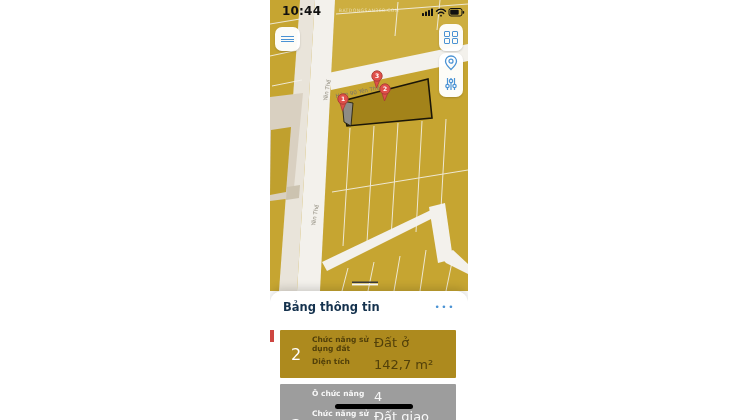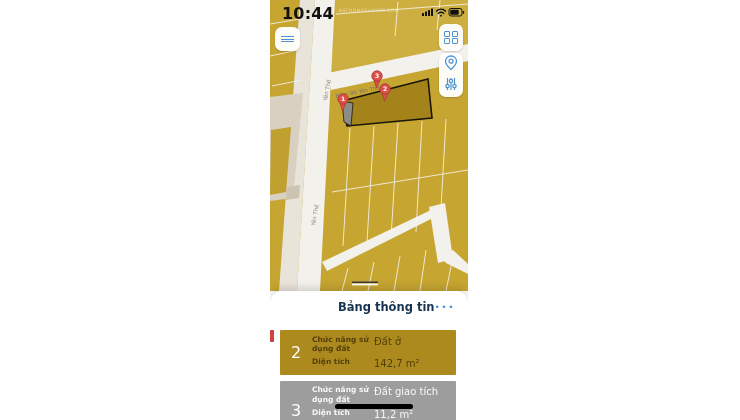--- a/index.html
+++ b/index.html
@@ -3,49 +3,49 @@
 <meta charset="utf-8">
 <style>
   * { margin:0; padding:0; box-sizing:border-box; }
   body { background:#ffffff; font-family:"DejaVu Sans","Liberation Sans",sans-serif; }
   .page { position:relative; width:740px; height:420px; background:#fff; overflow:hidden; }
   .phone { position:absolute; left:270px; top:0; width:198px; height:420px; background:#fff; overflow:hidden; }
 
   .map-wrap { position:absolute; left:0; top:0; width:198px; height:291px; }
   .map-wrap svg { display:block; }
 
-  .statusbar-time { position:absolute; left:12px; top:4px; font-size:16px; font-weight:bold; color:#111; letter-spacing:.2px; }
+  .statusbar-time { position:absolute; left:12px; top:4px; font-size:12px; font-weight:bold; color:#111; letter-spacing:.2px; }
   .statusbar-icons { position:absolute; right:3px; top:4px; }
 
   .map-btn { position:absolute; background:rgba(255,255,255,.96); border-radius:7px;
              box-shadow:0 1px 2px rgba(0,0,0,.18); display:flex; flex-direction:column;
              align-items:center; justify-content:center; cursor:pointer; }
   .btn-menu { left:5px; top:27px; width:25px; height:24px; }
   .btn-menu i { display:block; width:13px; border-top:1.7px solid #4B93D4; margin:1.5px 0; }
   .btn-grid { left:169px; top:24px; width:24px; height:27px; }
   .grid-ic { display:grid; grid-template-columns:6px 6px; grid-template-rows:5.5px 5.5px; gap:1.5px; }
   .grid-ic i { border:1.4px solid #4B93D4; border-radius:1px; }
   .btn-tools { left:169px; top:53px; width:24px; height:44px; justify-content:space-evenly; }
 
   .sheet { position:absolute; left:0; top:291px; width:198px; height:129px; background:#fff;
            border-radius:12px 12px 0 0; box-shadow:0 -3px 8px rgba(0,0,0,.15); }
-  .sheet-header { display:flex; align-items:center; justify-content:flex-end; padding:9px 13px 6px 13px; }
+  .sheet-header { display:flex; align-items:center; justify-content:space-between; padding:9px 13px 6px 13px; }
   .sheet-title { font-size:11.5px; font-weight:bold; color:#15324e; }
   .sheet-more { font-size:9px; color:#4B93D4; letter-spacing:1.5px; cursor:pointer; line-height:1; }
 
   .rows { position:absolute; left:10px; top:39px; width:176px; }
   .info-row { display:flex; border-radius:1px; margin-bottom:6px; overflow:hidden; }
   .row-gold { background:#AD8A1E; color:#52400a; }
   .row-gray { background:#9D9D9D; color:#ffffff; min-height:60px; }
   .row-num { flex:0 0 32px; display:flex; align-items:center; justify-content:center;
              font-size:16px; color:#fff; font-weight:400; }
   .row-fields { flex:1; padding:3px 0 3px 0; }
   .field { display:flex; padding:1.5px 0; }
   .field .lbl { flex:0 0 62px; font-size:7.5px; font-weight:bold; line-height:1.3; padding-right:4px; }
-  .field .val { flex:1; font-size:10px; line-height:1.3; }
+  .field .val { flex:1; font-size:13px; line-height:1.3; }
   .row-gray .lbl, .row-gray .val { color:#f7f7f7; }
 
   .red-sliver { position:absolute; left:0; top:39px; width:4px; height:12px; background:#CE4641; }
   .home-indicator { position:absolute; left:65px; top:404px; width:78px; height:4.5px;
                     background:#000; border-radius:3px; cursor:grab; }
 </style>
 </head>
 <body>
 
 <div class="page">
@@ -201,20 +201,24 @@
               <div class="lbl">Diện tích</div>
               <div class="val">142,7 m²</div>
             </div>
           </div>
         </div>
 
         <div class="info-row row-gray">
           <div class="row-num">3</div>
           <div class="row-fields">
             <div class="field">
+              <div class="lbl">Ô chức năng</div>
+              <div class="val">4</div>
+            </div>
+            <div class="field">
               <div class="lbl">Chức năng sử dụng đất</div>
               <div class="val">Đất giao tích</div>
             </div>
             <div class="field">
               <div class="lbl">Diện tích</div>
               <div class="val">11,2 m²</div>
             </div>
           </div>
         </div>
       </div>

